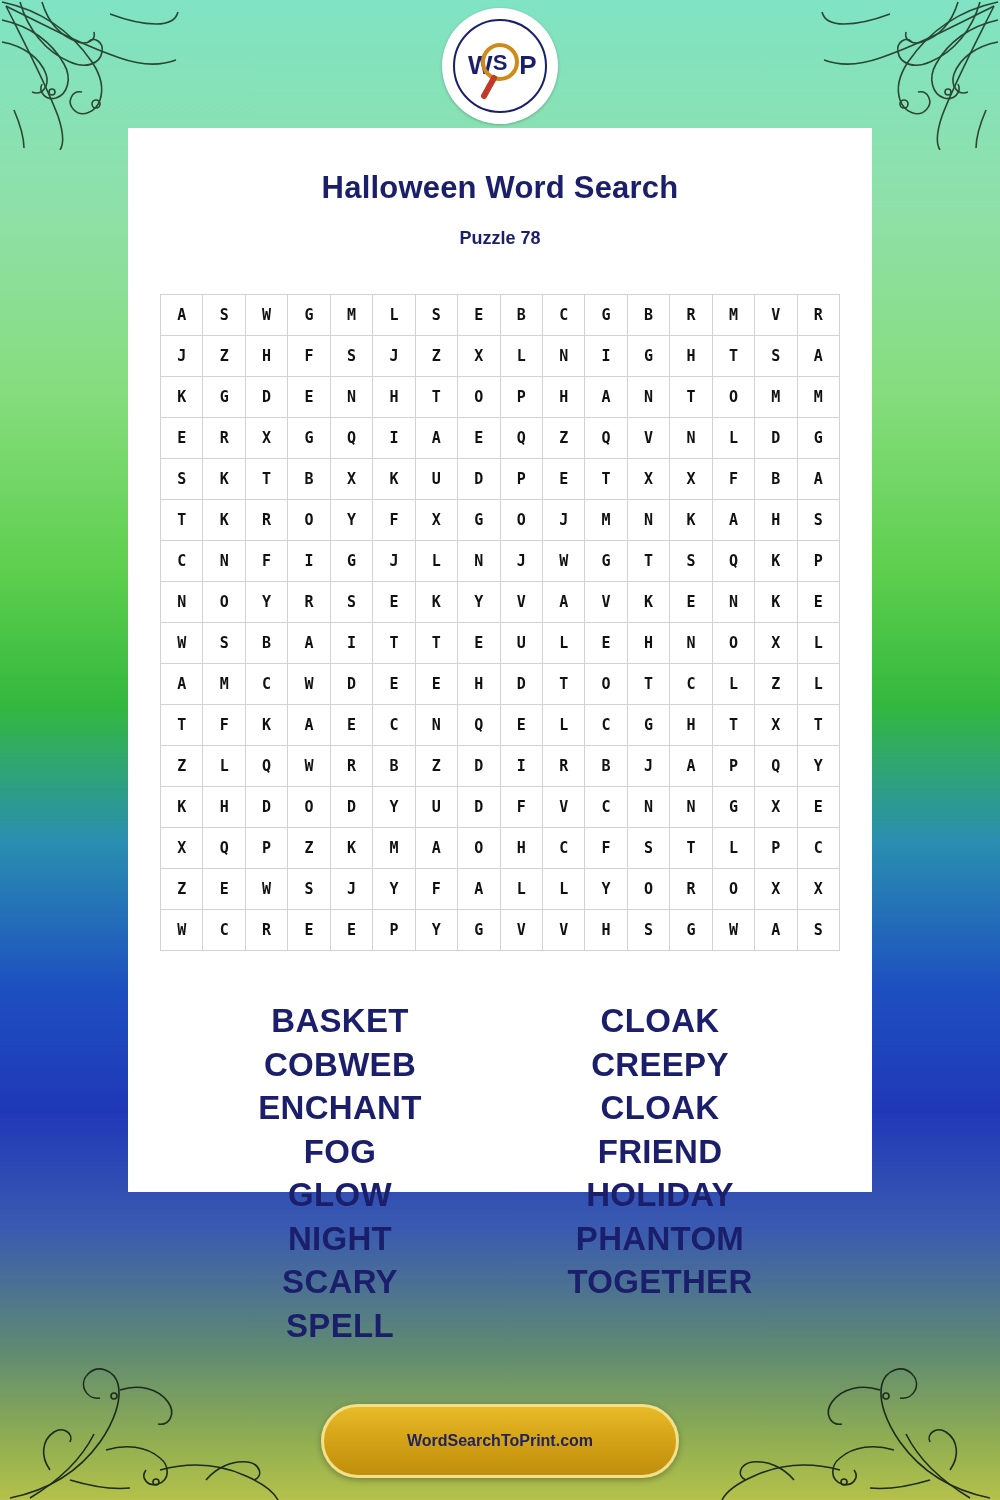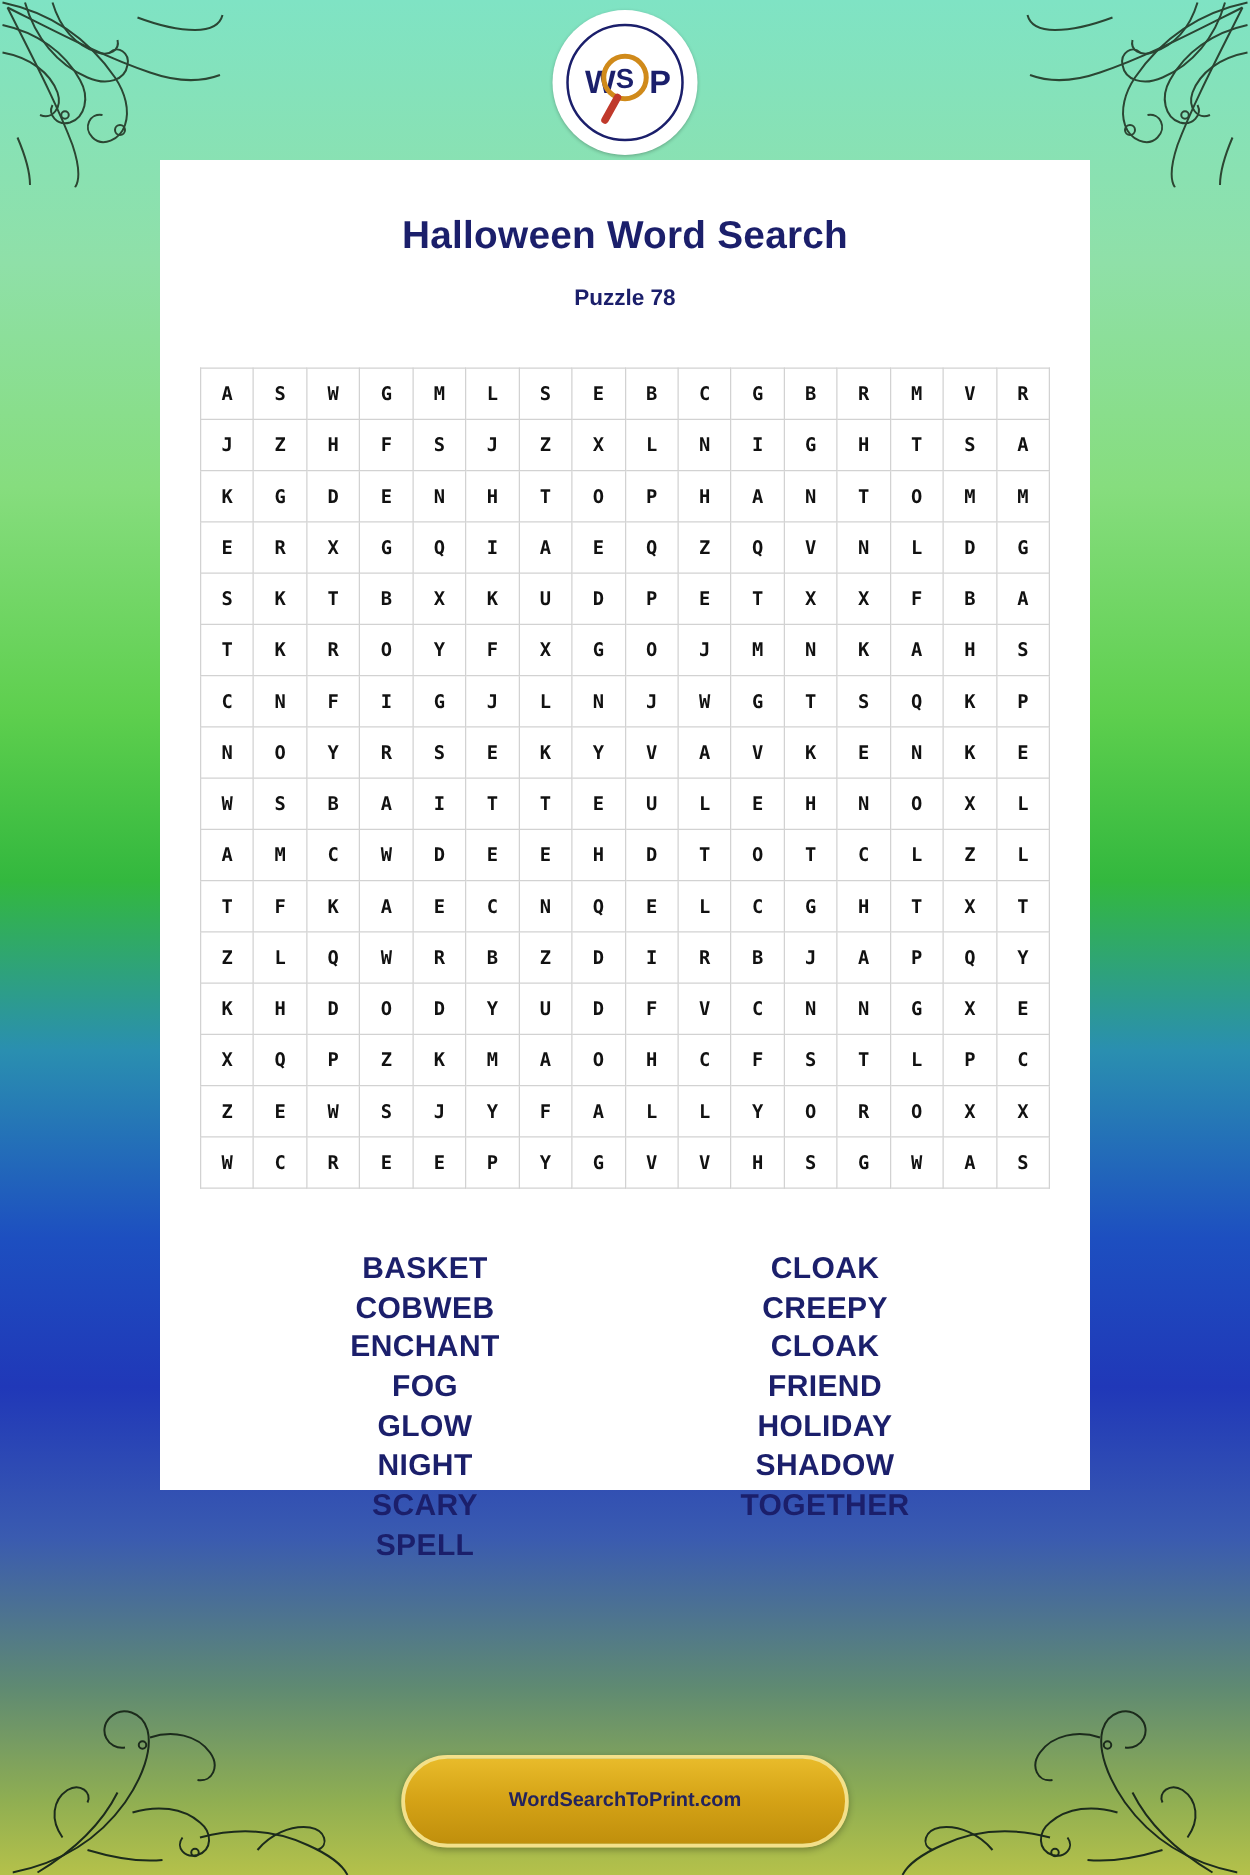--- a/index.html
+++ b/index.html
@@ -110,21 +110,21 @@
     width: 620px;
     display: flex;
     justify-content: space-between;
   }
   .word-col {
     width: 300px;
     text-align: center;
   }
   .word {
     color: #1b1f6b;
-    font-size: 24px;
+    font-size: 33px;
     font-weight: bold;
     line-height: 1.32;
     letter-spacing: 0.3px;
   }
 
   
   .footer-pill {
     position: absolute;
     left: 50%; bottom: 22px;
     transform: translateX(-50%);
@@ -535,21 +535,21 @@
           <div class="word">NIGHT</div>
           <div class="word">SCARY</div>
           <div class="word">SPELL</div>
         </div>
       <div class="word-col">
           <div class="word">CLOAK</div>
           <div class="word">CREEPY</div>
           <div class="word">CLOAK</div>
           <div class="word">FRIEND</div>
           <div class="word">HOLIDAY</div>
-          <div class="word">SHADOW</div>
+          <div class="word">PHANTOM</div>
           <div class="word">TOGETHER</div>
         </div>
     </div>
   </div>
 
   <div class="footer-pill">
     <span class="footer-text">WordSearchToPrint.com</span>
   </div>
 
 </div>

